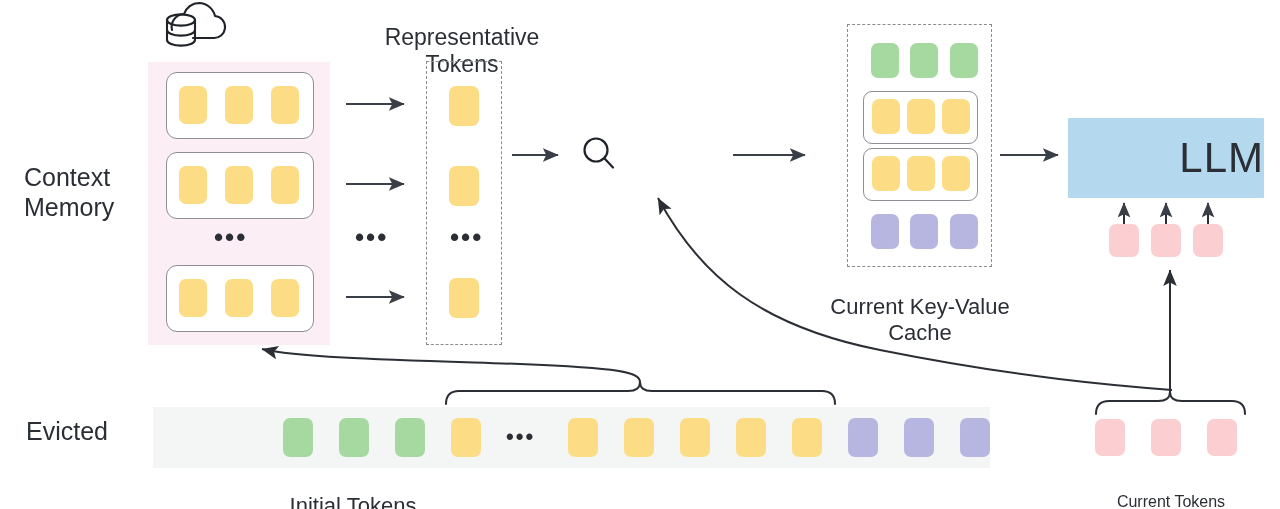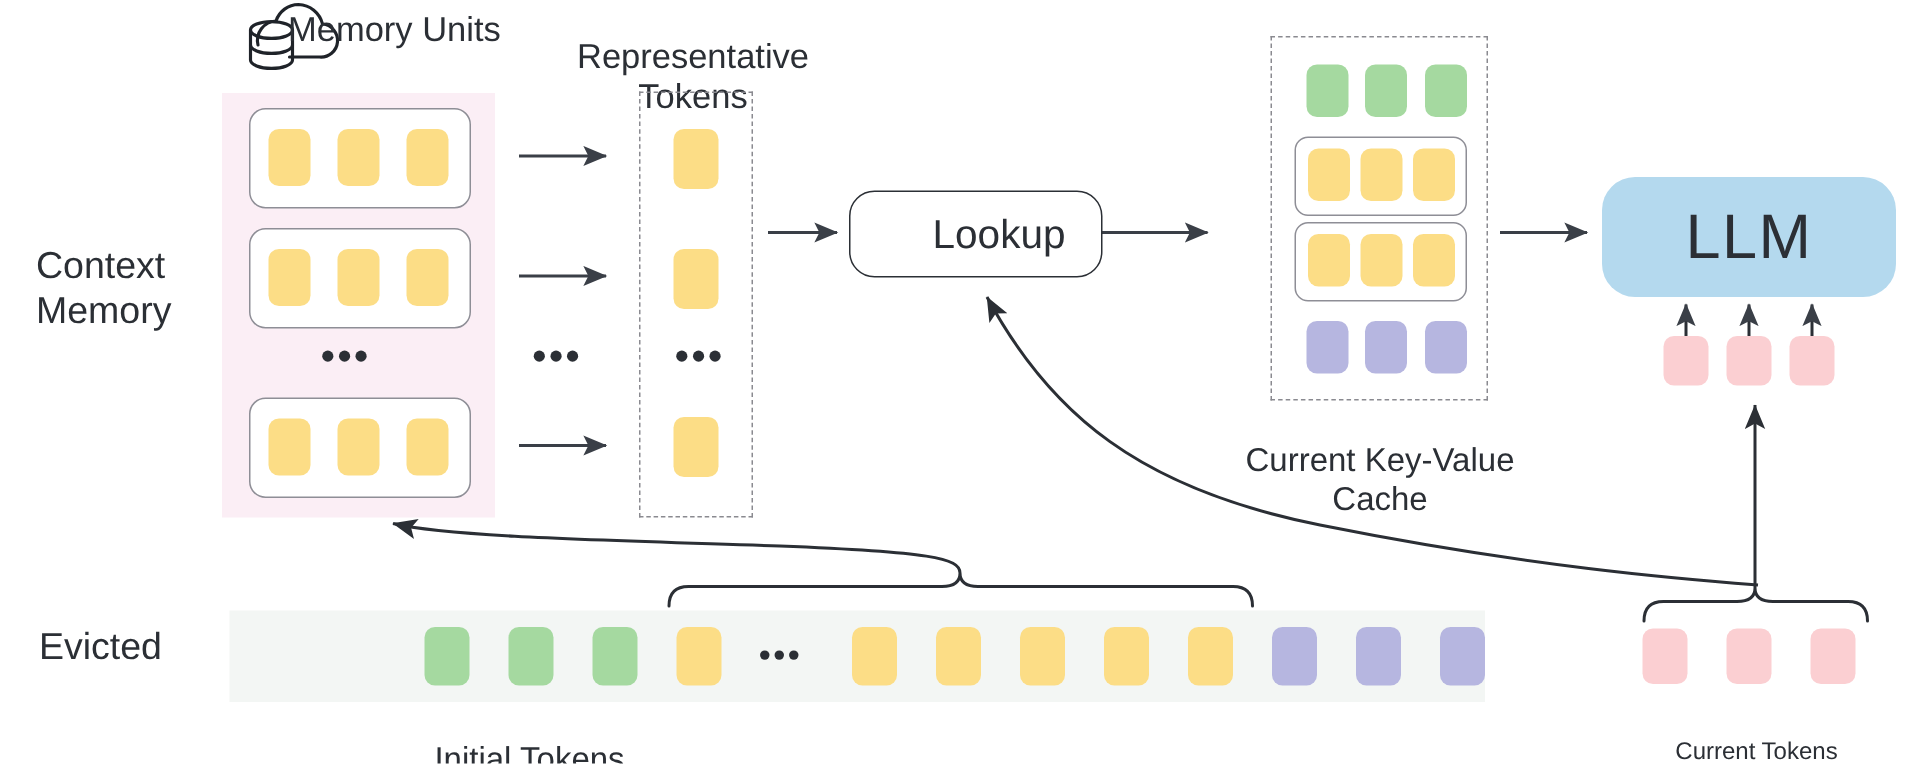--- a/index.html
+++ b/index.html
@@ -19,22 +19,22 @@
   .tok.g{background:#a5d9a0;}
   .tok.p{background:#b6b6e0;}
   .tok.k{background:#fbcfd2;}
 
   
   .pinkpanel{position:absolute;background:#fbeef5;}
   .unitbox{position:absolute;background:#ffffff;border:1.4px solid #8e8e96;border-radius:11px;}
   .dashbox{position:absolute;border:1.7px dashed #8a8a90;background:transparent;}
   .lookupbox{position:absolute;background:#ffffff;border:1.8px solid #2b2f35;border-radius:17px;
              display:flex;align-items:center;justify-content:center;gap:7px;}
-  .llmbox{position:absolute;background:#b4d9ee;border-radius:22px;
-          display:flex;align-items:center;justify-content:center;}
+  .llmbox{position:absolute;background:#b4d9ee;border-radius:1px;
+          display:flex;align-items:center;justify-content:flex-end;}
   .inputstrip{position:absolute;background:#f3f6f4;}
   .dots{position:absolute;color:#2b2f35;letter-spacing:2px;font-weight:700;}
   svg{position:absolute;left:0;top:0;overflow:visible;}
 </style>
 </head>
 <body>
 
 <div id="stage">
 
   <svg width="1280" height="509">
@@ -97,21 +97,20 @@
       <path d="M167,20 L167,40 a14,5.6 0 0 0 28,0 L195,20"></path>
       <path d="M167,30 a14,5.6 0 0 0 28,0"></path>
     </g>
 
     <g stroke="#1f2329" stroke-width="2.2" fill="none" stroke-linecap="round">
       <circle cx="596" cy="150" r="11.5"></circle>
       <path d="M604.5,158.5 L613,167.5"></path>
     </g>
   </svg>
 
-  <div class="lbl" style="left:192px;top:6px;font-size:23px;">Memory Units</div>
 
   <div class="lbl ctr" style="left:382px;top:4px;width:160px;font-size:23px;">Representative<br>Tokens</div>
 
   <div class="lbl" style="left:24px;top:163px;font-size:25px;">Context<br>Memory</div>
 
   <div class="lbl" style="left:26px;top:417px;font-size:25px;">Evicted</div>
 
   <div class="lbl ctr" style="left:820px;top:274px;width:200px;font-size:22px;">Current Key-Value<br>Cache</div>
 
   <div class="lbl" style="left:167px;top:417px;font-size:22px;">Past<br>Key-Value</div>
@@ -139,24 +138,20 @@
   </div>
 
   <div class="dots" style="left:355px;top:222px;font-size:26px;">•••</div>
 
   <div class="dashbox" style="left:426px;top:61px;width:74px;height:282px;"></div>
   <div class="tok y" style="left:449px;top:86px;width:30px;height:40px;"></div>
   <div class="tok y" style="left:449px;top:166px;width:30px;height:40px;"></div>
   <div class="dots" style="left:450px;top:222px;font-size:26px;">•••</div>
   <div class="tok y" style="left:449px;top:278px;width:30px;height:40px;"></div>
 
-  <div class="lookupbox" style="left:566px;top:127px;width:167px;height:56px;">
-    <span style="width:34px;"></span>
-    <span style="font-size:27px;padding-right:10px;">Lookup</span>
-  </div>
 
   <div class="dashbox" style="left:847px;top:24px;width:143px;height:241px;"></div>
 
   <div class="abs" style="left:871px;top:43px;">
     <div class="tok g" style="position:relative;display:inline-block;width:28px;height:35px;margin-right:7px;"></div>
     <div class="tok g" style="position:relative;display:inline-block;width:28px;height:35px;margin-right:7px;"></div>
     <div class="tok g" style="position:relative;display:inline-block;width:28px;height:35px;"></div>
   </div>
 
   <div class="unitbox" style="left:863px;top:91px;width:113px;height:51px;border-radius:9px;">

